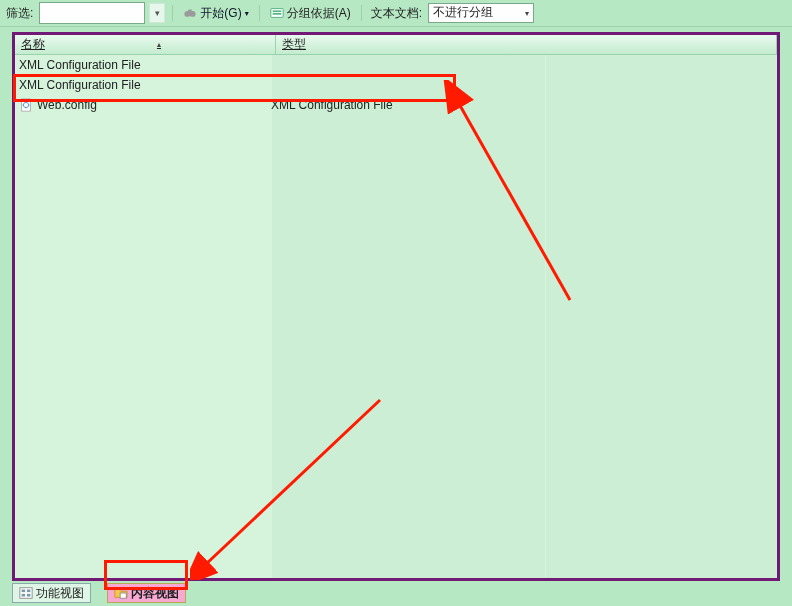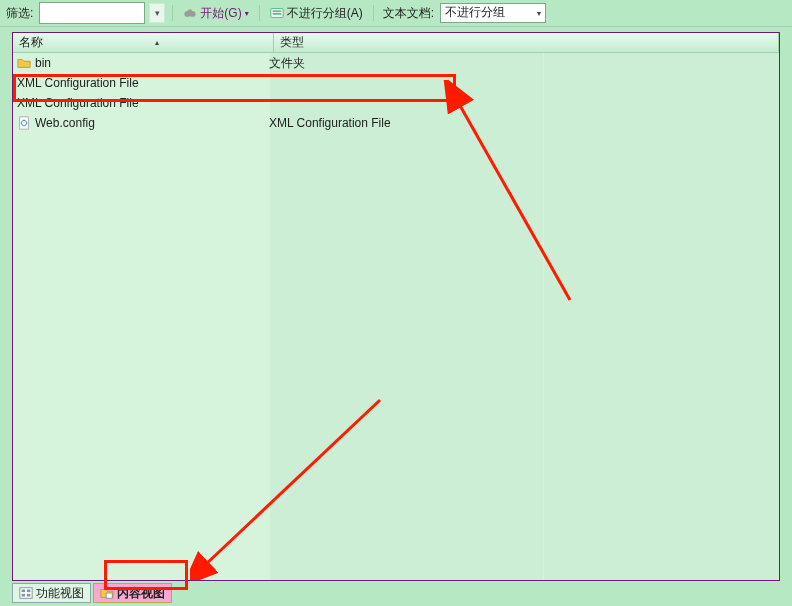--- a/index.html
+++ b/index.html
@@ -5,45 +5,45 @@
   html,body{margin:0;padding:0;font-family:"Microsoft YaHei","Segoe UI",Arial,sans-serif;font-size:12px;color:#222;}
   body{background:#b6e8c3;width:792px;height:606px;overflow:hidden;position:relative;}
   
   .toolbar{height:22px;background:#b6e8c3;display:flex;align-items:center;padding:2px 4px;border-bottom:1px solid #9ad2aa;gap:4px;}
   .toolbar .label{padding:0 2px;}
   .toolbar input.filter{width:100px;height:18px;border:1px solid #7aa98a;background:#fdfefd;font-size:12px;}
   .mini-btn{width:14px;height:18px;border:1px solid #cfe9d6;background:#e7f7eb;display:flex;align-items:center;justify-content:center;font-size:9px;color:#555;}
   .sep{width:1px;height:16px;background:#9ad2aa;margin:0 3px;}
   .tool-link{display:flex;align-items:center;gap:3px;padding:0 3px;cursor:default;}
   .tool-link .ico{width:14px;height:14px;display:inline-block;}
-  .grey{color:#701a75;}
+  .grey{color:#0f172a;}
   .combo{position:relative;}
   .combo-box{width:86px;height:18px;border:1px solid #7aa98a;background:#fdfefd;display:flex;align-items:flex-start;padding:0 14px 0 4px;}
   .combo-caret{position:absolute;right:2px;top:3px;width:10px;height:14px;display:flex;align-items:center;justify-content:center;font-size:8px;color:#444;}
   
-  .grid-wrap{position:absolute;left:12px;right:12px;top:32px;bottom:25px;border:1px solid #701a75;background:#6d28d9;}
+  .grid-wrap{position:absolute;left:12px;right:12px;top:32px;bottom:25px;border:3px solid #701a75;background:#6d28d9;text-decoration:underline;}
   .grid-header{display:flex;height:20px;}
   .grid-header .col{background:linear-gradient(#e9faee,#c4eccf);border-right:1px solid #9ad2aa;border-bottom:1px solid #9ad2aa;padding:2px 6px;display:flex;align-items:center;gap:4px;}
   .grid-header .col.name{width:248px;}
   .grid-header .col.type{flex:1;text-align:center;}
   .sort-caret{font-size:8px;color:#444;}
   .grid-body{position:relative;height:calc(100% - 20px);background:#d6f3dc;overflow:hidden;}
   .row{display:flex;align-items:center;height:20px;}
   .cell-name{width:248px;display:flex;align-items:center;gap:4px;padding-left:4px;}
   .cell-type{flex:1;padding-left:4px;}
   .stripe{display:flex;height:100%;}
   .stripe .left{width:257px;background:#d6f3dc;}
   .stripe .right{flex:1;background:#cceed4;}
   .rows{position:absolute;left:0;right:0;top:0;}
   .file-icon{width:14px;height:14px;display:inline-block;}
   
   .hl{position:absolute;border:3px solid #ff1a00;pointer-events:none;}
   .arrow{position:absolute;pointer-events:none;}
   
-  .bottom-tabs{position:absolute;left:12px;bottom:3px;height:24px;display:flex;align-items:flex-end;gap:2px;}
+  .bottom-tabs{position:absolute;left:12px;bottom:3px;height:24px;display:flex;align-items:flex-end;gap:16px;}
   .tab{border:1px solid #8aa;background:#dff5e5;height:18px;display:flex;align-items:center;gap:3px;padding:0 6px;font-size:12px;}
   .tab.active{background:#f9a8d4;border-color:#b8a84f;font-weight:bold;}
   .tab .ico{width:14px;height:14px;display:inline-block;}
   .grid-second-border{position:absolute;left:530px;top:0;bottom:0;width:0;border-right:1px solid #d6f3dc;}
 </style>
 </head>
 <body>
 
 <div class="toolbar">
   <span class="label">筛选:</span>
@@ -67,21 +67,21 @@
   </div>
   <div class="sep"></div>
   <div class="tool-link">
     <span class="ico">
       <svg viewBox="0 0 16 16">
           <rect x="1" y="3" width="14" height="10" rx="1" fill="#fff" stroke="#4a7" stroke-width="1"></rect>
           <rect x="3" y="5" width="10" height="2" fill="#5b8"></rect>
           <rect x="3" y="8" width="10" height="2" fill="#5b8"></rect>
         </svg>
     </span>
-    <span>不进行分组(A)</span>
+    <span>分组依据(A)</span>
   </div>
   <div class="sep"></div>
   <span class="label">文本文档:</span>
   <div class="combo">
     <div class="combo-box">
         <span>不进行分组</span>
       </div>
     <div class="combo-caret">▾</div>
   </div>
 </div>
@@ -96,29 +96,20 @@
       <span>类型</span>
     </div>
   </div>
   <div class="grid-body">
     <div class="stripe">
       <div class="left"></div>
         <div class="right"></div>
     </div>
     <div class="grid-second-border"></div>
     <div class="rows">
-      <div class="row">
-        <div class="cell-name">
-          <span class="file-icon"><svg viewBox="0 0 16 16">
-                <path d="M1 4h5l2 2h7v7H1z" fill="#f6c646" stroke="#c8932a"></path>
-              </svg></span>
-          <span>bin</span>
-        </div>
-        <div class="cell-type"><span>文件夹</span></div>
-      </div>
       <div class="row">
         <div class="cell-type"><span>XML Configuration File</span></div>
       </div>
       <div class="row">
         <div class="cell-type"><span>XML Configuration File</span></div>
       </div>
       <div class="row">
         <div class="cell-name">
           <span class="file-icon"><svg viewBox="0 0 16 16">
                 <rect x="3" y="1" width="10" height="14" fill="#fff" stroke="#aaa"></rect>

